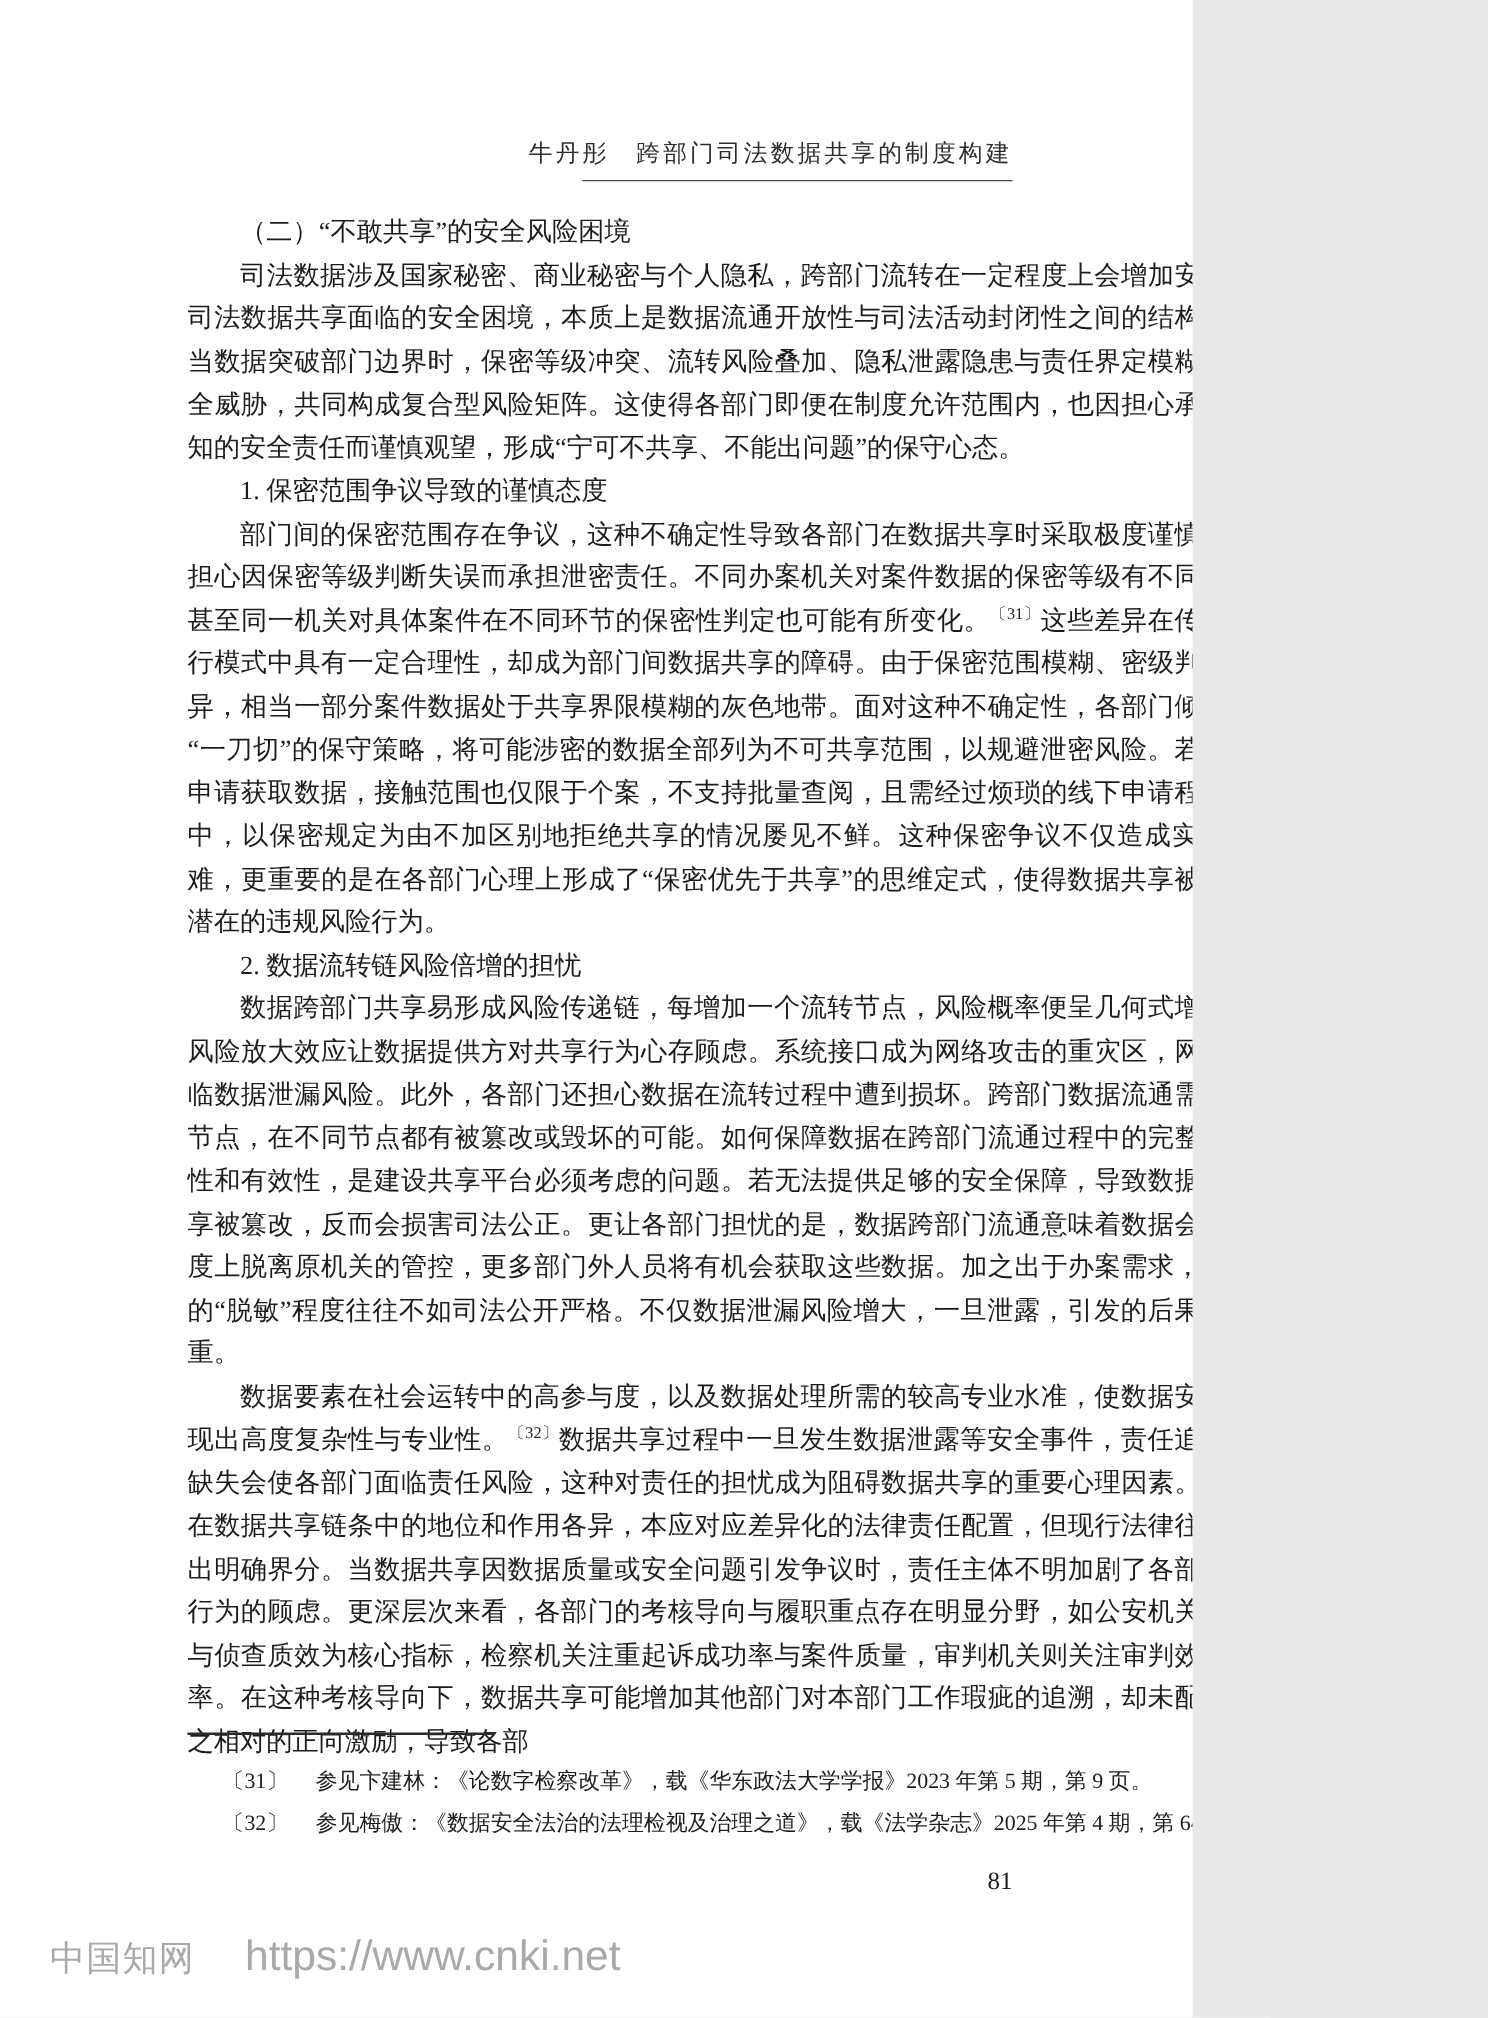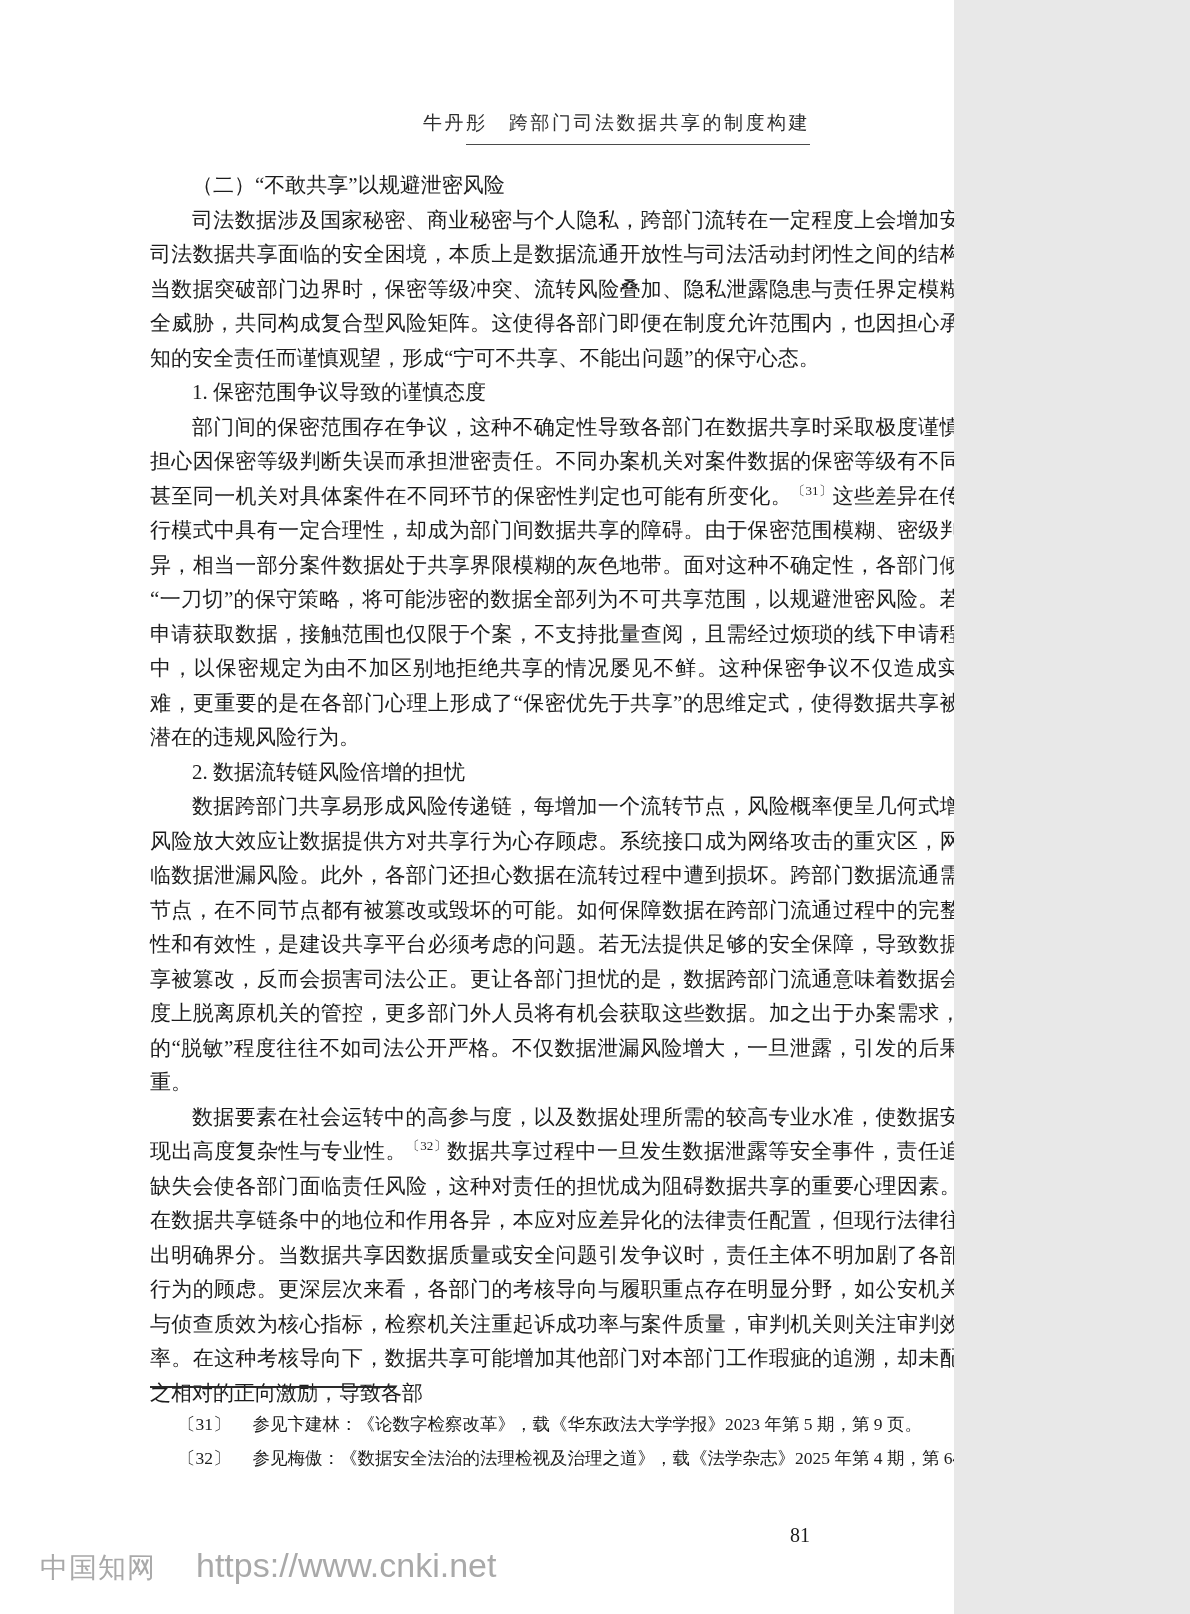--- a/index.html
+++ b/index.html
@@ -57,21 +57,20 @@
     font-size:17.5px;
     line-height:29px;
     color:#1c1c1c;
   }
   .footnote .fn-label { margin-right:22px; }
   .page-number {
     position:absolute;
     top:1494px; right:144px;
     font-size:20px;
     color:#1c1c1c;
-    margin-top:30px;
   }
   .watermark {
     position:absolute;
     left:40px; top:1546px;
     display:flex;
     align-items:baseline;
     gap:40px;
     color:#a9a9a9;
   }
   .watermark .wm-site {
@@ -86,21 +85,21 @@
 </style>
 </head>
 <body>
 
 <div class="page">
 
   <div class="running-header">牛丹彤　跨部门司法数据共享的制度构建</div>
   <div class="header-rule"></div>
 
   <div class="body-text">
-      <p class="heading">（二）“不敢共享”以规避泄密风险</p>
+      <p class="heading">（二）“不敢共享”的安全风险困境</p>
       <p class="body">司法数据涉及国家秘密、商业秘密与个人隐私，跨部门流转在一定程度上会增加安全风险。司法数据共享面临的安全困境，本质上是数据流通开放性与司法活动封闭性之间的结构性矛盾。当数据突破部门边界时，保密等级冲突、流转风险叠加、隐私泄露隐患与责任界定模糊等多重安全威胁，共同构成复合型风险矩阵。这使得各部门即便在制度允许范围内，也因担心承担不可预知的安全责任而谨慎观望，形成“宁可不共享、不能出问题”的保守心态。</p>
       <p class="heading">1. 保密范围争议导致的谨慎态度</p>
       <p class="body">部门间的保密范围存在争议，这种不确定性导致各部门在数据共享时采取极度谨慎的态度，担心因保密等级判断失误而承担泄密责任。不同办案机关对案件数据的保密等级有不同的理解，甚至同一机关对具体案件在不同环节的保密性判定也可能有所变化。<sup>〔31〕</sup>这些差异在传统司法运行模式中具有一定合理性，却成为部门间数据共享的障碍。由于保密范围模糊、密级判定存在差异，相当一部分案件数据处于共享界限模糊的灰色地带。面对这种不确定性，各部门倾向于采取“一刀切”的保守策略，将可能涉密的数据全部列为不可共享范围，以规避泄密风险。若其他部门申请获取数据，接触范围也仅限于个案，不支持批量查阅，且需经过烦琐的线下申请程序。实务中，以保密规定为由不加区别地拒绝共享的情况屡见不鲜。这种保密争议不仅造成实际操作困难，更重要的是在各部门心理上形成了“保密优先于共享”的思维定式，使得数据共享被视为一种潜在的违规风险行为。</p>
       <p class="heading">2. 数据流转链风险倍增的担忧</p>
       <p class="body">数据跨部门共享易形成风险传递链，每增加一个流转节点，风险概率便呈几何式增长，这种风险放大效应让数据提供方对共享行为心存顾虑。系统接口成为网络攻击的重灾区，网络系统面临数据泄漏风险。此外，各部门还担心数据在流转过程中遭到损坏。跨部门数据流通需经过多个节点，在不同节点都有被篡改或毁坏的可能。如何保障数据在跨部门流通过程中的完整性、真实性和有效性，是建设共享平台必须考虑的问题。若无法提供足够的安全保障，导致数据因对外共享被篡改，反而会损害司法公正。更让各部门担忧的是，数据跨部门流通意味着数据会在一定程度上脱离原机关的管控，更多部门外人员将有机会获取这些数据。加之出于办案需求，共享数据的“脱敏”程度往往不如司法公开严格。不仅数据泄漏风险增大，一旦泄露，引发的后果也更为严重。</p>
       <p class="body">数据要素在社会运转中的高参与度，以及数据处理所需的较高专业水准，使数据安全保障呈现出高度复杂性与专业性。<sup>〔32〕</sup>数据共享过程中一旦发生数据泄露等安全事件，责任追溯机制的缺失会使各部门面临责任风险，这种对责任的担忧成为阻碍数据共享的重要心理因素。不同主体在数据共享链条中的地位和作用各异，本应对应差异化的法律责任配置，但现行法律往往难以作出明确界分。当数据共享因数据质量或安全问题引发争议时，责任主体不明加剧了各部门对共享行为的顾虑。更深层次来看，各部门的考核导向与履职重点存在明显分野，如公安机关以破案率与侦查质效为核心指标，检察机关注重起诉成功率与案件质量，审判机关则关注审判效率与结案率。在这种考核导向下，数据共享可能增加其他部门对本部门工作瑕疵的追溯，却未配套设置与之相对的正向激励，导致各部</p>
     </div>
 
   <div class="footnote-area">
     <div class="footnote-rule"></div>

